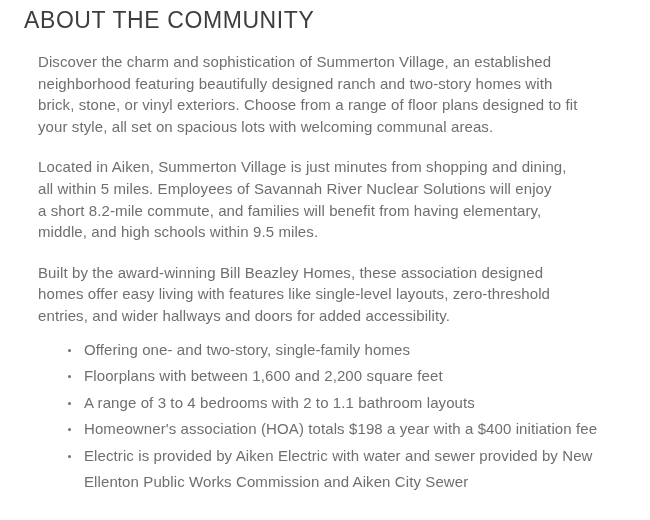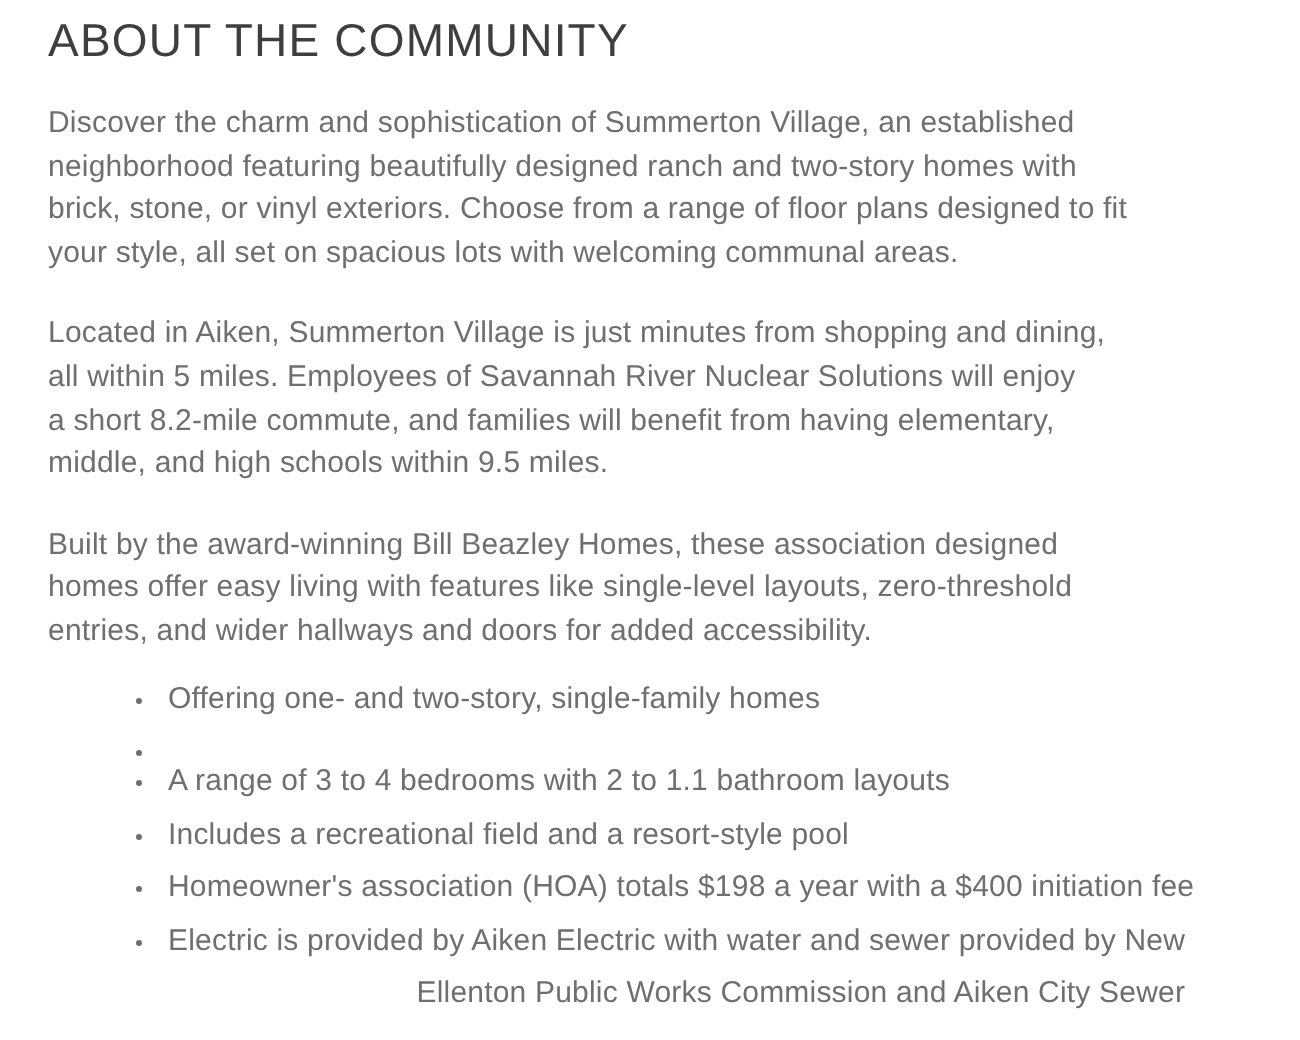--- a/index.html
+++ b/index.html
@@ -18,21 +18,21 @@
   }
   .page-title {
     margin: 0 0 17px 0;
     font-size: 23px;
     font-weight: 400;
     letter-spacing: 0.6px;
     line-height: 27px;
     color: var(--title, #3e3e3e);
   }
   .paras p {
-    margin: 0 0 19px 0;
+    margin: 0 0 19px 14px;
     font-size: 15px;
     line-height: 21.6px;
     color: var(--body, #6f6f6f);
     white-space: pre;
     letter-spacing: 0.1px;
   }
   ul.feature-list {
     list-style: none;
     margin: -9px 0 0 0;
     padding: 0;
@@ -48,21 +48,20 @@
   .bullet-dot {
     flex: 0 0 auto;
     width: 3px;
     height: 3px;
     border-radius: 50%;
     background: var(--body, #6f6f6f);
     margin: 12px 13px 0 44px;
   }
   .li-text {
     white-space: pre;
-    text-align: right;
   }
 </style>
 </head>
 <body>
 
 <main class="page">
 
   <h1 class="page-title">ABOUT THE COMMUNITY</h1>
 
   <div class="paras">
@@ -84,31 +83,28 @@
 
   <ul class="feature-list">
 
       <li>
         <span class="bullet-dot"></span>
         <span class="li-text">Offering one- and two-story, single-family homes</span>
       </li>
 
       <li>
         <span class="bullet-dot"></span>
+        <span class="li-text">Floorplans with between 1,600 and 2,200 square feet</span>
       </li>
 
       <li>
         <span class="bullet-dot"></span>
         <span class="li-text">A range of 3 to 4 bedrooms with 2 to 1.1 bathroom layouts</span>
       </li>
 
-      <li>
-        <span class="bullet-dot"></span>
-        <span class="li-text">Includes a recreational field and a resort-style pool</span>
-      </li>
 
       <li>
         <span class="bullet-dot"></span>
         <span class="li-text">Homeowner's association (HOA) totals $198 a year with a $400 initiation fee</span>
       </li>
 
       <li>
         <span class="bullet-dot"></span>
         <span class="li-text">Electric is provided by Aiken Electric with water and sewer provided by New
 Ellenton Public Works Commission and Aiken City Sewer</span>

